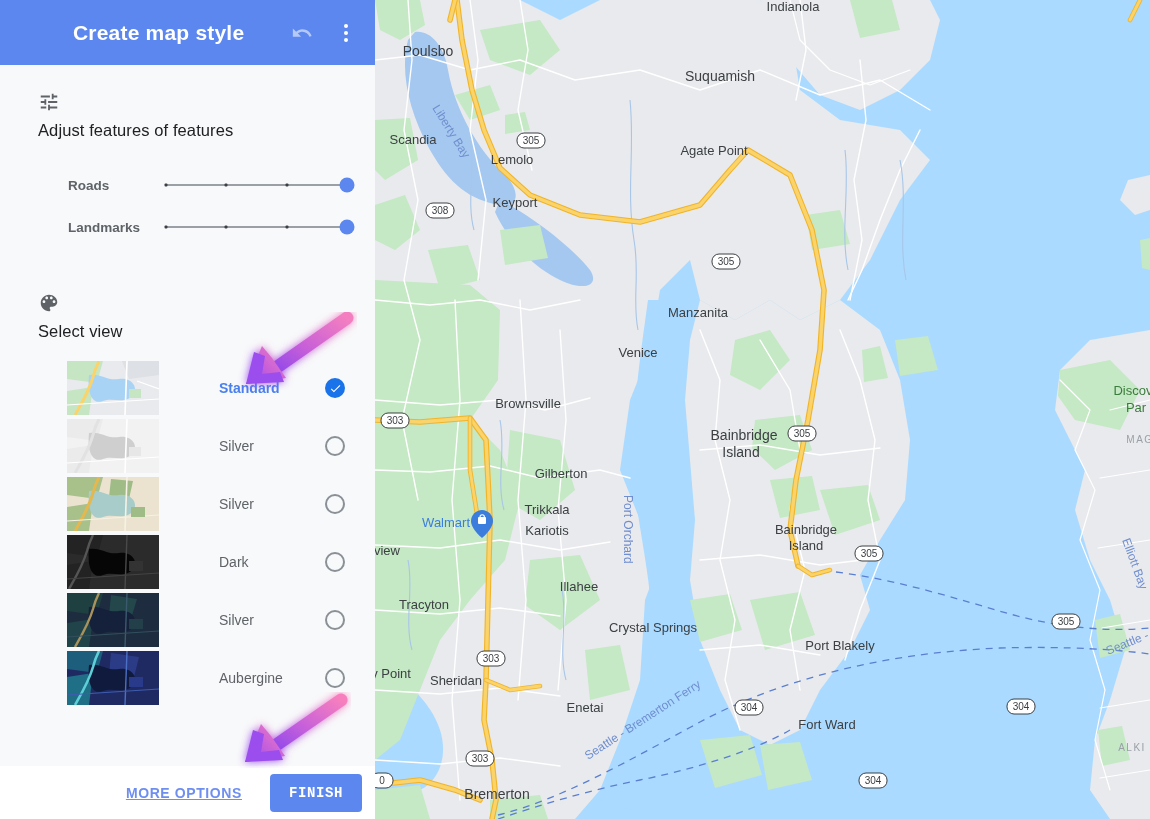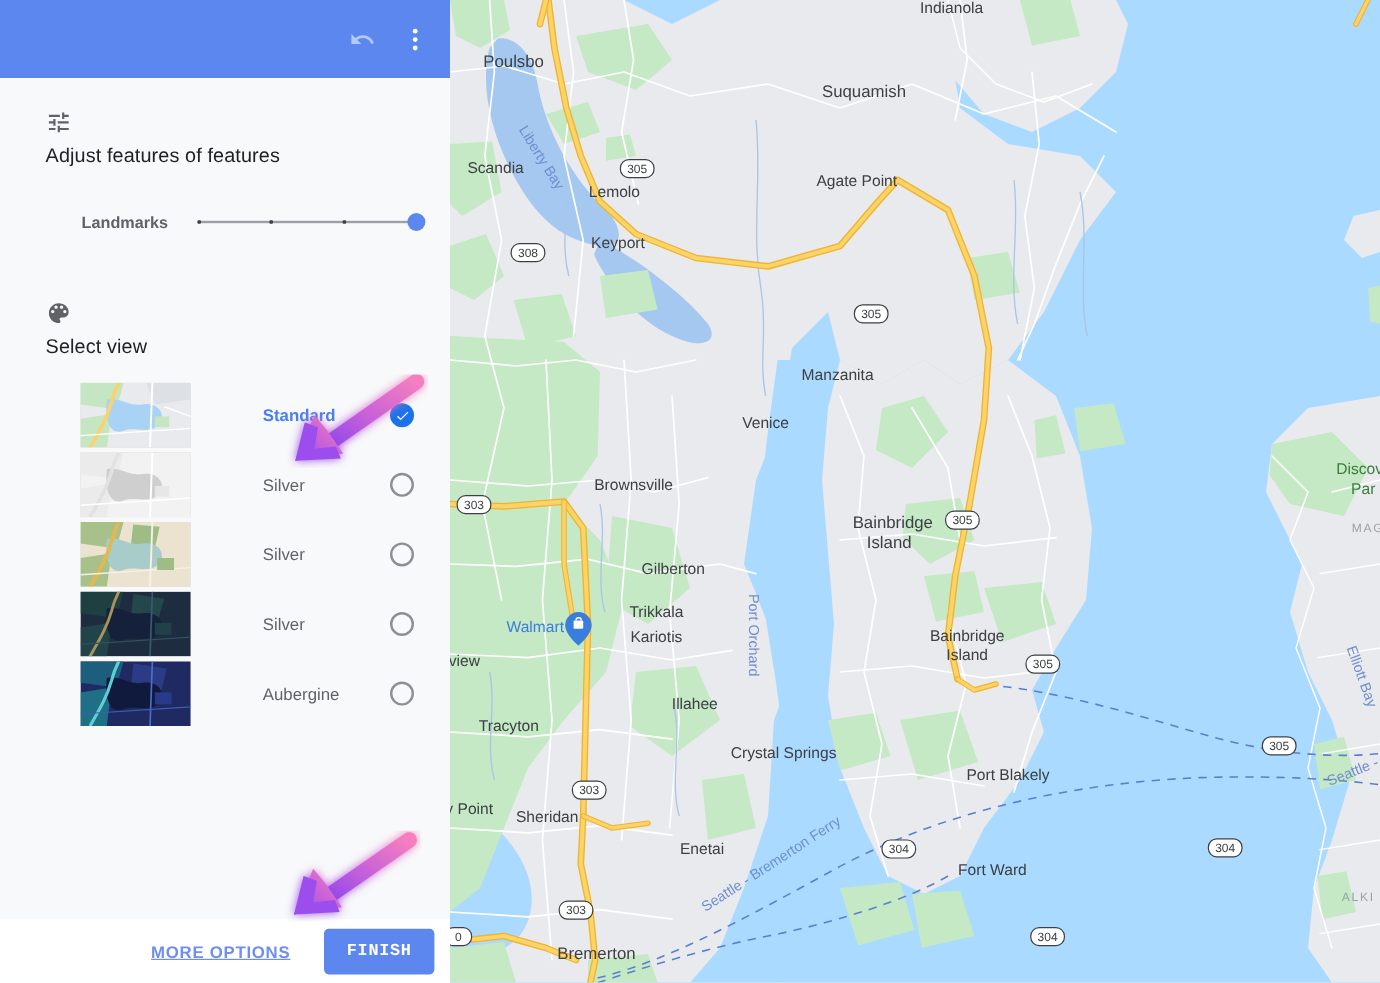--- a/index.html
+++ b/index.html
@@ -148,20 +148,21 @@
   #arrow-more { left: 233px; top: 692px; }
 </style>
 </head>
 <body>
 
 <div id="app">
 
   <aside id="sidebar">
 
     <div id="titlebar">
+      <div class="title">Create map style</div>
       <div class="actions">
         <div class="icon-btn">
           <svg class="undo-ico" width="22" height="22" viewBox="0 0 24 24">
             <path fill="#ffffff" d="M12.5 8c-2.65 0-5.05 .99-6.9 2.6L2 7v9h9l-3.62-3.62c1.39-1.16 3.16-1.88 5.12-1.88 3.54 0 6.55 2.31 7.6 5.5l2.37-.78C21.08 11.03 17.15 8 12.5 8z"></path>
           </svg>
         </div>
         <div class="icon-btn">
           <span class="kebab">
               <i></i>
               <i></i>
@@ -174,20 +175,31 @@
     <div id="panelscroll">
 
       <div class="section-head">
         <svg class="section-ico" width="22" height="22" viewBox="0 0 24 24">
           <path fill="#5f6368" d="M3 17v2h6v-2H3zM3 5v2h10V5H3zm10 16v-2h8v-2h-8v-2h-2v6h2zM7 9v2H3v2h4v2h2V9H7zm14 4v-2H11v2h10zm-6-4h2V7h4V5h-4V3h-2v6z"></path>
         </svg>
         <div class="section-title">Adjust features of features</div>
       </div>
 
       <div class="sliders">
+        <div class="slider-row">
+          <div class="slider-label">Roads</div>
+          <div class="slider-track-wrap">
+            <div class="slider-line"></div>
+            <span class="slider-tick" style="left:0%"></span>
+            <span class="slider-tick" style="left:33.3%"></span>
+            <span class="slider-tick" style="left:66.6%"></span>
+            <span class="slider-tick" style="left:100%"></span>
+            <span class="slider-thumb" style="left:100%"></span>
+          </div>
+        </div>
         <div class="slider-row">
           <div class="slider-label">Landmarks</div>
           <div class="slider-track-wrap">
             <div class="slider-line"></div>
             <span class="slider-tick" style="left:0%"></span>
             <span class="slider-tick" style="left:33.3%"></span>
             <span class="slider-tick" style="left:66.6%"></span>
             <span class="slider-tick" style="left:100%"></span>
             <span class="slider-thumb" style="left:100%"></span>
           </div>
@@ -255,20 +267,36 @@
                 <path d="M8 54 C16 40 22 30 26 16 C28 8 30 4 32 0" stroke="#e4b84e" stroke-width="3" fill="none"></path>
                 <path d="M60 0 L58 54" stroke="#f6f1e4" stroke-width="1.6" fill="none"></path>
                 <path d="M0 44 L92 38" stroke="#f6f1e4" stroke-width="1.2" fill="none"></path>
                 <rect x="64" y="30" width="14" height="10" fill="#9fbb86"></rect>
               </svg>
             </div>
             <div class="theme-name">Silver</div>
             <div class="radio"></div>
           </div>
 
+          <div class="theme-row">
+            <div class="thumb">
+              <svg width="92" height="54" viewBox="0 0 92 54">
+                <rect width="92" height="54" fill="#2b2b2b"></rect>
+                <path d="M0 0 L36 0 L30 22 L0 18 Z" fill="#232323"></path>
+                <path d="M0 30 L26 26 L22 54 L0 54 Z" fill="#232323"></path>
+                <path d="M22 14 C34 12 40 20 52 18 C64 16 72 26 66 34 C58 44 46 36 36 40 C26 44 20 34 22 14 Z" fill="#060606"></path>
+                <path d="M2 54 C10 40 16 30 20 16 C22 8 24 4 26 0" stroke="#555555" stroke-width="2.4" fill="none"></path>
+                <path d="M60 0 L58 54" stroke="#4a4a4a" stroke-width="1.4" fill="none"></path>
+                <path d="M0 44 L92 38" stroke="#444444" stroke-width="1" fill="none"></path>
+                <rect x="62" y="26" width="14" height="10" fill="#333333"></rect>
+              </svg>
+            </div>
+            <div class="theme-name">Dark</div>
+            <div class="radio"></div>
+          </div>
 
           <div class="theme-row">
             <div class="thumb">
               <svg width="92" height="54" viewBox="0 0 92 54">
                 <rect width="92" height="54" fill="#1d2c3e"></rect>
                 <path d="M0 0 L36 0 L30 22 L0 18 Z" fill="#1f4040"></path>
                 <path d="M0 30 L26 26 L22 54 L0 54 Z" fill="#21444a"></path>
                 <path d="M44 2 L70 6 L64 26 L42 22 Z" fill="#23474b"></path>
                 <path d="M22 14 C34 12 40 20 52 18 C64 16 72 26 66 34 C58 44 46 36 36 40 C26 44 20 34 22 14 Z" fill="#15203a"></path>
                 <path d="M8 54 C16 40 22 30 26 16 C28 8 30 4 32 0" stroke="#a8935c" stroke-width="2.4" fill="none"></path>

